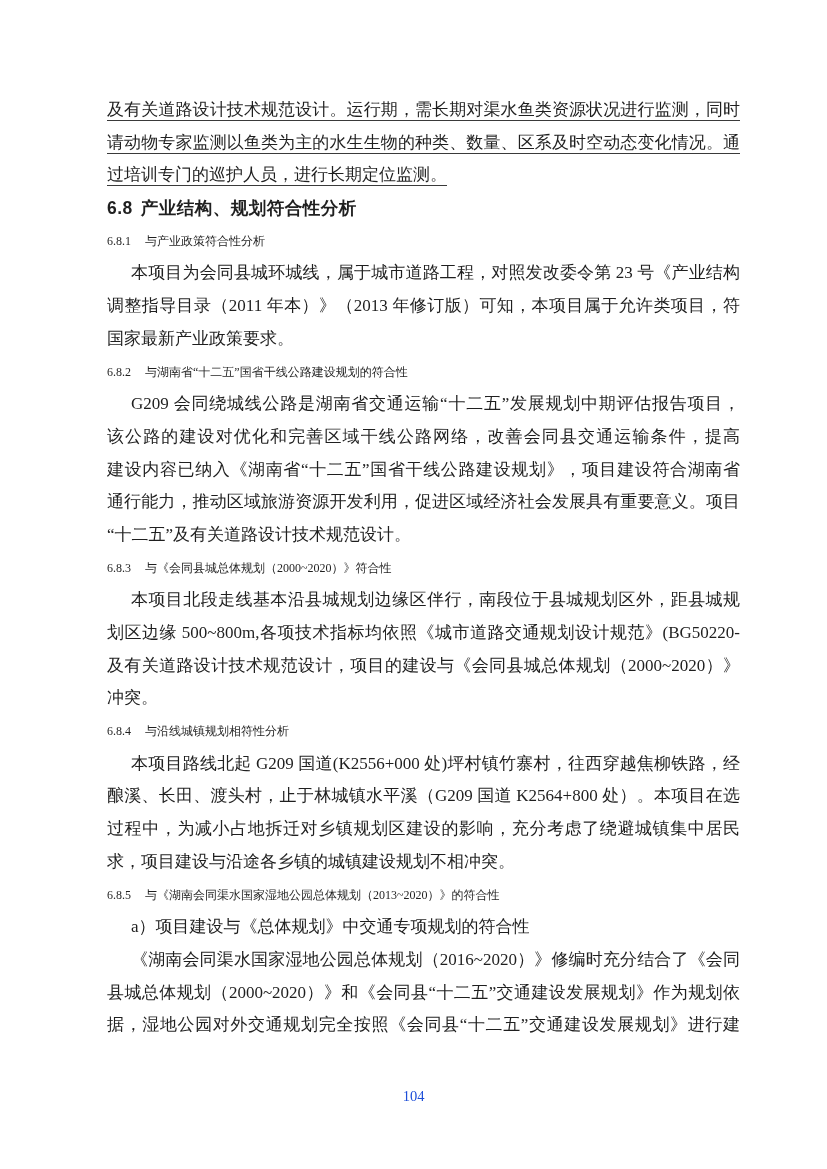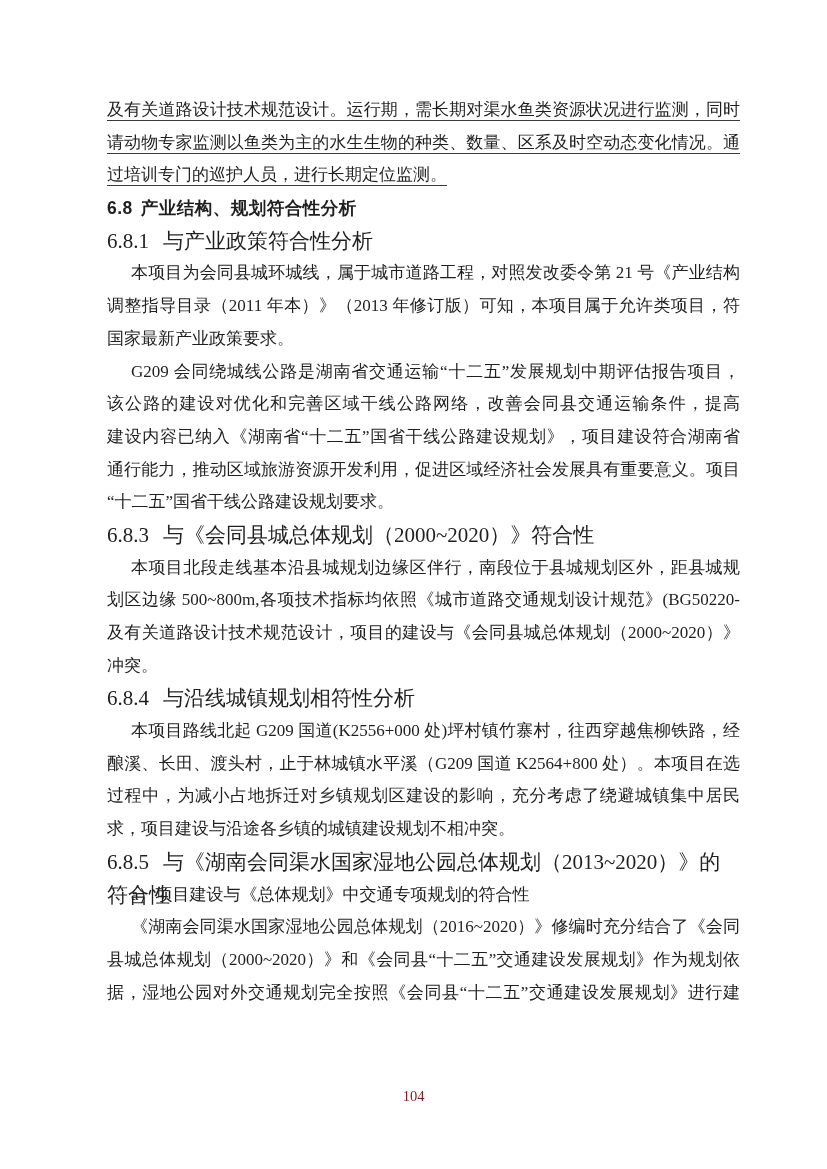--- a/index.html
+++ b/index.html
@@ -47,60 +47,61 @@
   .h1 {
     font-family: "Liberation Sans", "DejaVu Sans", sans-serif;
     font-weight: 700;
     font-size: 17.5px;
     line-height: 32.7px;
     height: 32.7px;
     letter-spacing: 0.5px;
   }
   .h1 .num { margin-right: 8px; text-align: right; }
   .h2 {
-    font-size: 21px;
+    font-size: 12px;
     line-height: 32.7px;
     height: 32.7px;
   }
   .h2 .num { margin-right: 14px; }
   .footer {
     position: absolute;
     left: 0;
     top: 1087px;
     width: 100%;
     text-align: center;
   }
   .pagenum {
     font-size: 14.5px;
-    color: #7f1d1d;
+    color: #1d4ed8;
   }
 </style>
 </head>
 <body>
 
 <div class="page">
   <main class="content" id="doc">
       <div class="para">
         <div class="line fill u">及有关道路设计技术规范设计。运行期，需长期对渠水鱼类资源状况进行监测，同时聘</div>
         <div class="line fill u">请动物专家监测以鱼类为主的水生生物的种类、数量、区系及时空动态变化情况。通</div>
         <div class="line u">过培训专门的巡护人员，进行长期定位监测。</div>
       </div>
       <div class="h1"><span class="num">6.8</span><span class="title">产业结构、规划符合性分析</span></div>
       <div class="h2"><span class="num">6.8.1</span><span class="title">与产业政策符合性分析</span></div>
       <div class="para">
-        <div class="line fill ind">本项目为会同县城环城线，属于城市道路工程，对照发改委令第 21 号《产业结构</div>
+        <div class="line fill ind">本项目为会同县城环城线，属于城市道路工程，对照发改委令第 23 号《产业结构</div>
         <div class="line fill">调整指导目录（2011 年本）》（2013 年修订版）可知，本项目属于允许类项目，符合</div>
         <div class="line">国家最新产业政策要求。</div>
       </div>
+      <div class="h2"><span class="num">6.8.2</span><span class="title">与湖南省“十二五”国省干线公路建设规划的符合性</span></div>
       <div class="para">
         <div class="line fill ind">G209 会同绕城线公路是湖南省交通运输“十二五”发展规划中期评估报告项目，</div>
         <div class="line fill">该公路的建设对优化和完善区域干线公路网络，改善会同县交通运输条件，提高 G209</div>
         <div class="line fill">建设内容已纳入《湖南省“十二五”国省干线公路建设规划》，项目建设符合湖南省</div>
         <div class="line fill">通行能力，推动区域旅游资源开发利用，促进区域经济社会发展具有重要意义。项目</div>
-        <div class="line">“十二五”国省干线公路建设规划要求。</div>
+        <div class="line">“十二五”及有关道路设计技术规范设计。</div>
       </div>
       <div class="h2"><span class="num">6.8.3</span><span class="title">与《会同县城总体规划（2000~2020）》符合性</span></div>
       <div class="para">
         <div class="line fill ind">本项目北段走线基本沿县城规划边缘区伴行，南段位于县城规划区外，距县城规</div>
         <div class="line fill">划区边缘 500~800m,各项技术指标均依照《城市道路交通规划设计规范》(BG50220-95)</div>
         <div class="line fill">及有关道路设计技术规范设计，项目的建设与《会同县城总体规划（2000~2020）》不</div>
         <div class="line">冲突。</div>
       </div>
       <div class="h2"><span class="num">6.8.4</span><span class="title">与沿线城镇规划相符性分析</span></div>
       <div class="para">

